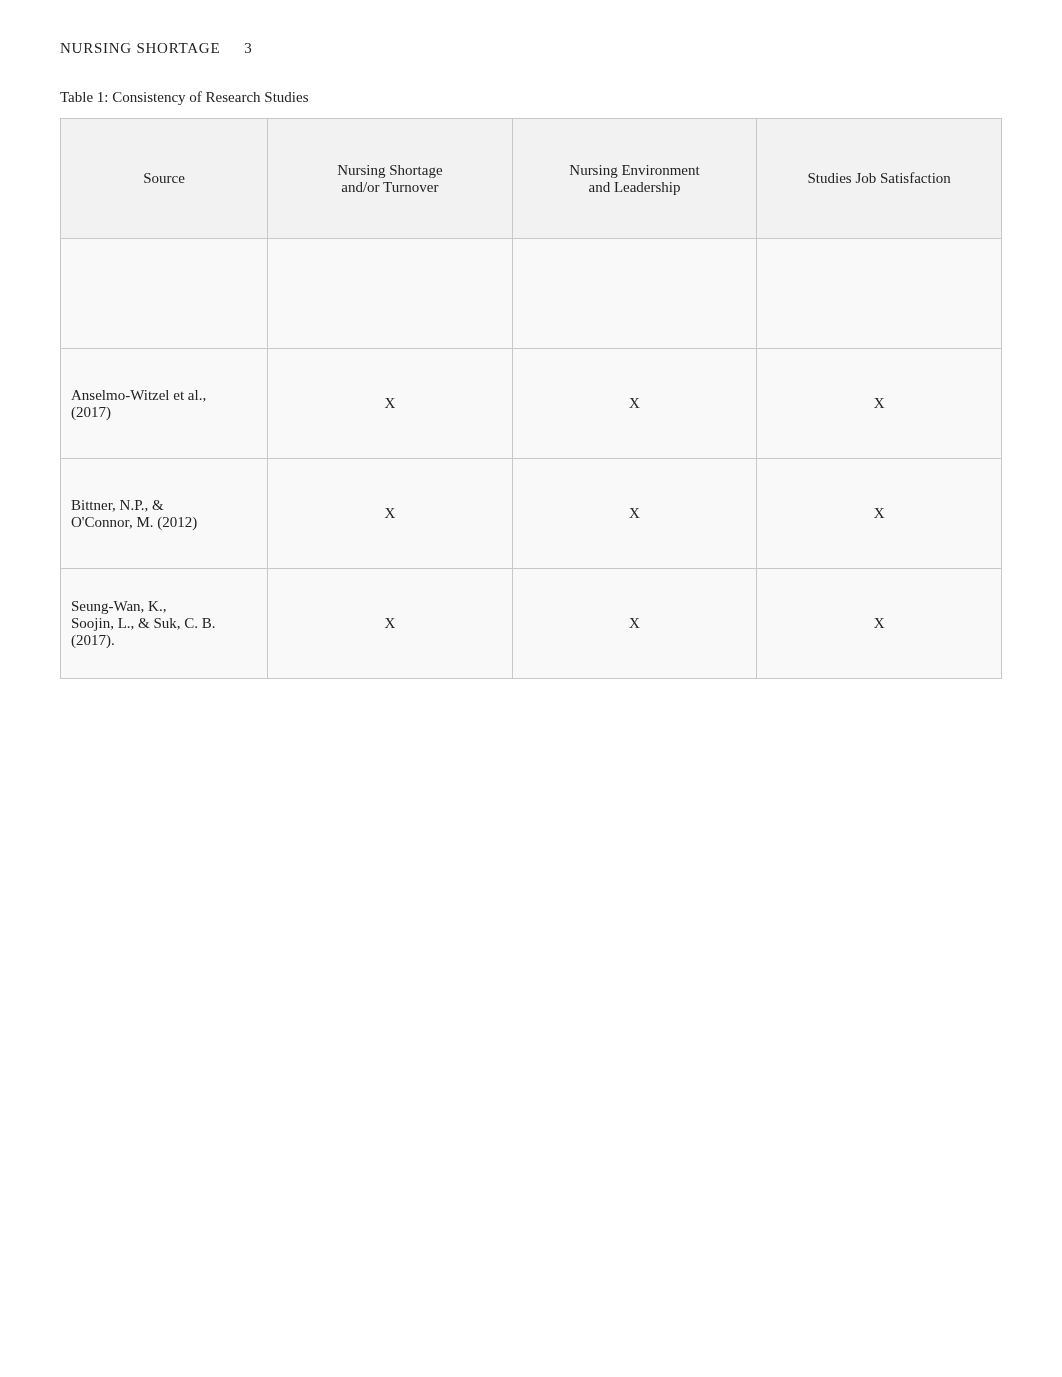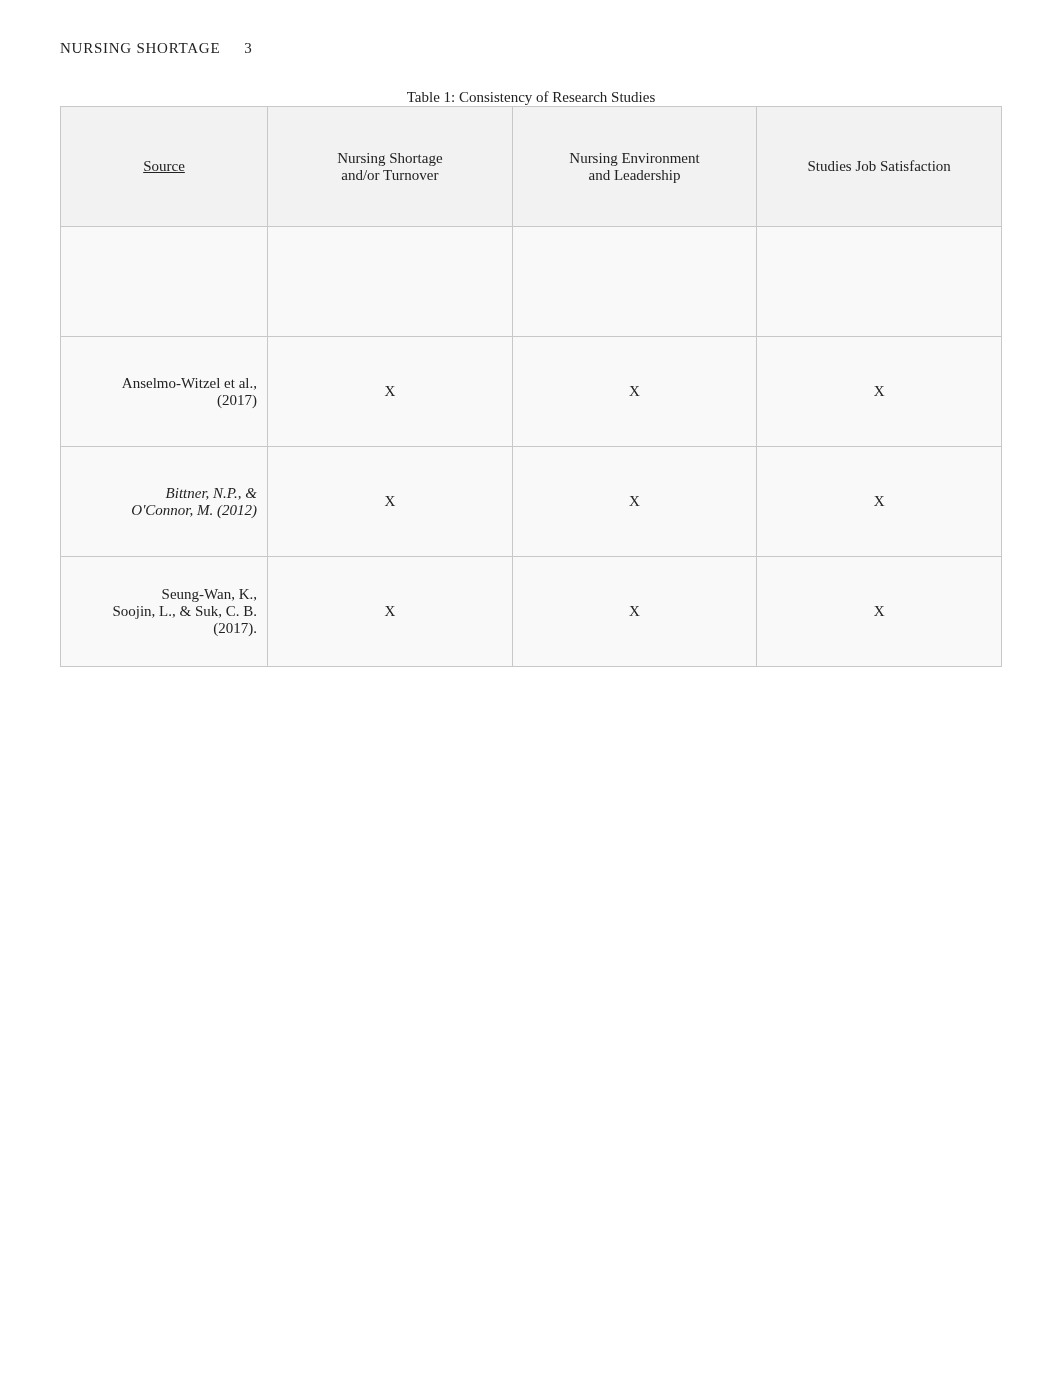--- a/index.html
+++ b/index.html
@@ -30,22 +30,23 @@
       font-weight: normal;
       letter-spacing: 0.05em;
       text-transform: uppercase;
     }
 
     .page-number {
       font-size: 15px;
     }
 
     .table-caption {
-      text-align: center;
+      text-align: left;
       font-size: 15px;
+      margin-bottom: 12px;
     }
 
     .research-table {
       width: 100%;
       border-collapse: collapse;
       border: 1px solid #c8c8c8;
     }
 
     .research-table th,
     .research-table td {
@@ -63,26 +64,25 @@
       min-height: 100px;
       height: 120px;
     }
 
     .research-table tbody td {
       height: 110px;
       font-size: 15px;
     }
 
     .research-table tbody td:first-child {
-      text-align: right;
+      text-align: left;
     }
 
     .source-col {
       width: 22%;
-      text-decoration: underline;
     }
 
     .data-col {
       width: 26%;
     }
   </style>
 </head>
 <body>
 
 <div class="page-header">
@@ -109,21 +109,21 @@
         <td></td>
       </tr>
       <tr>
         <td style="white-space: pre-line;">Anselmo-Witzel et al.,
 (2017)</td>
         <td>X</td>
         <td>X</td>
         <td>X</td>
       </tr>
       <tr>
-        <td style="white-space: pre-line; font-style: italic;">Bittner, N.P., &amp;
+        <td style="white-space: pre-line;">Bittner, N.P., &amp;
 O'Connor, M. (2012)</td>
         <td>X</td>
         <td>X</td>
         <td>X</td>
       </tr>
       <tr>
         <td style="white-space: pre-line; margin-left: 11px;">Seung-Wan, K.,
 Soojin, L., &amp; Suk, C. B.
 (2017).</td>
         <td>X</td>

